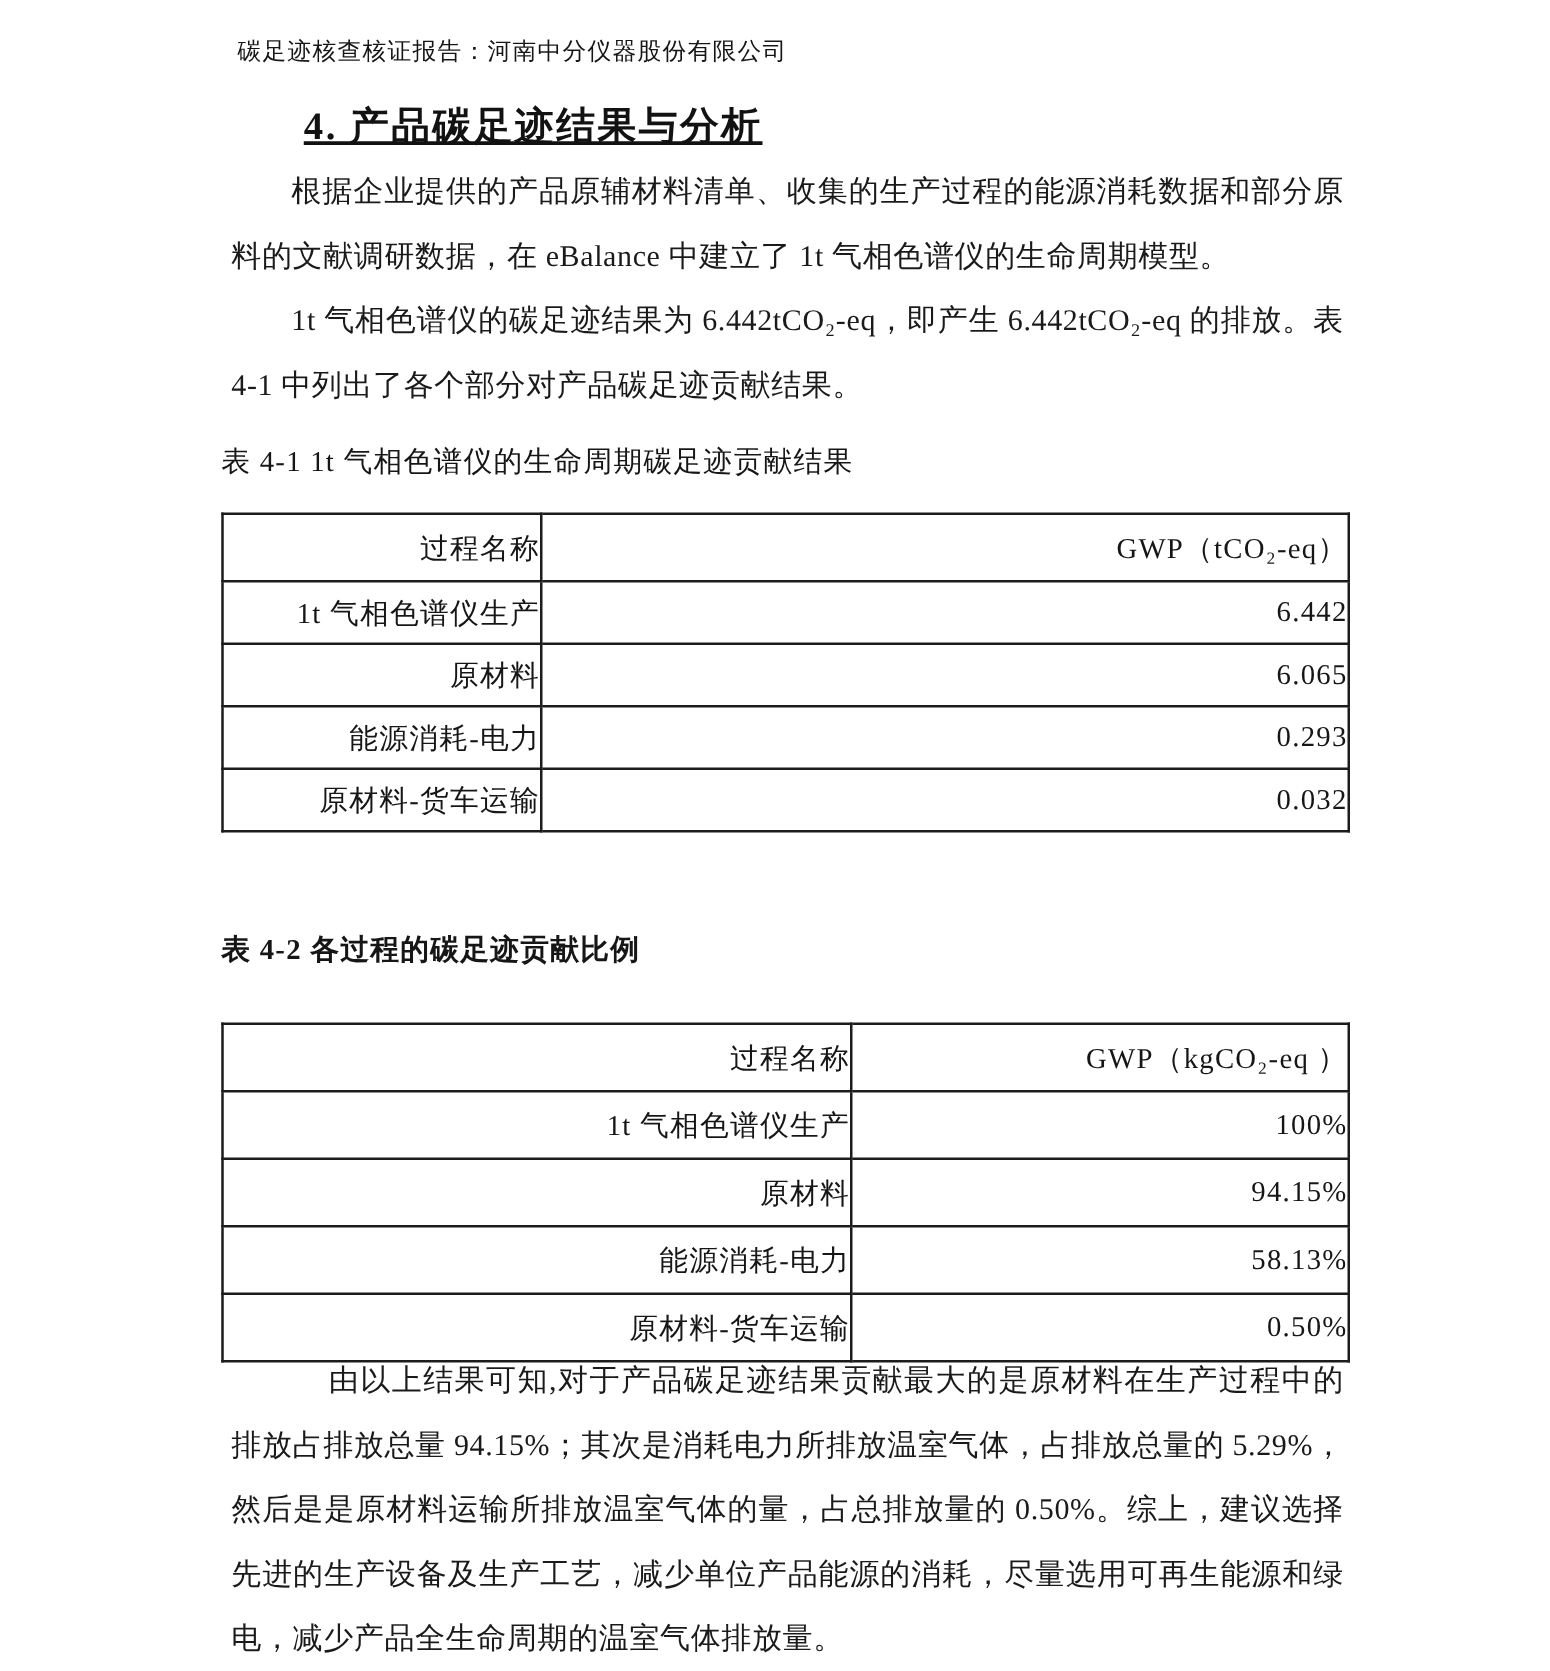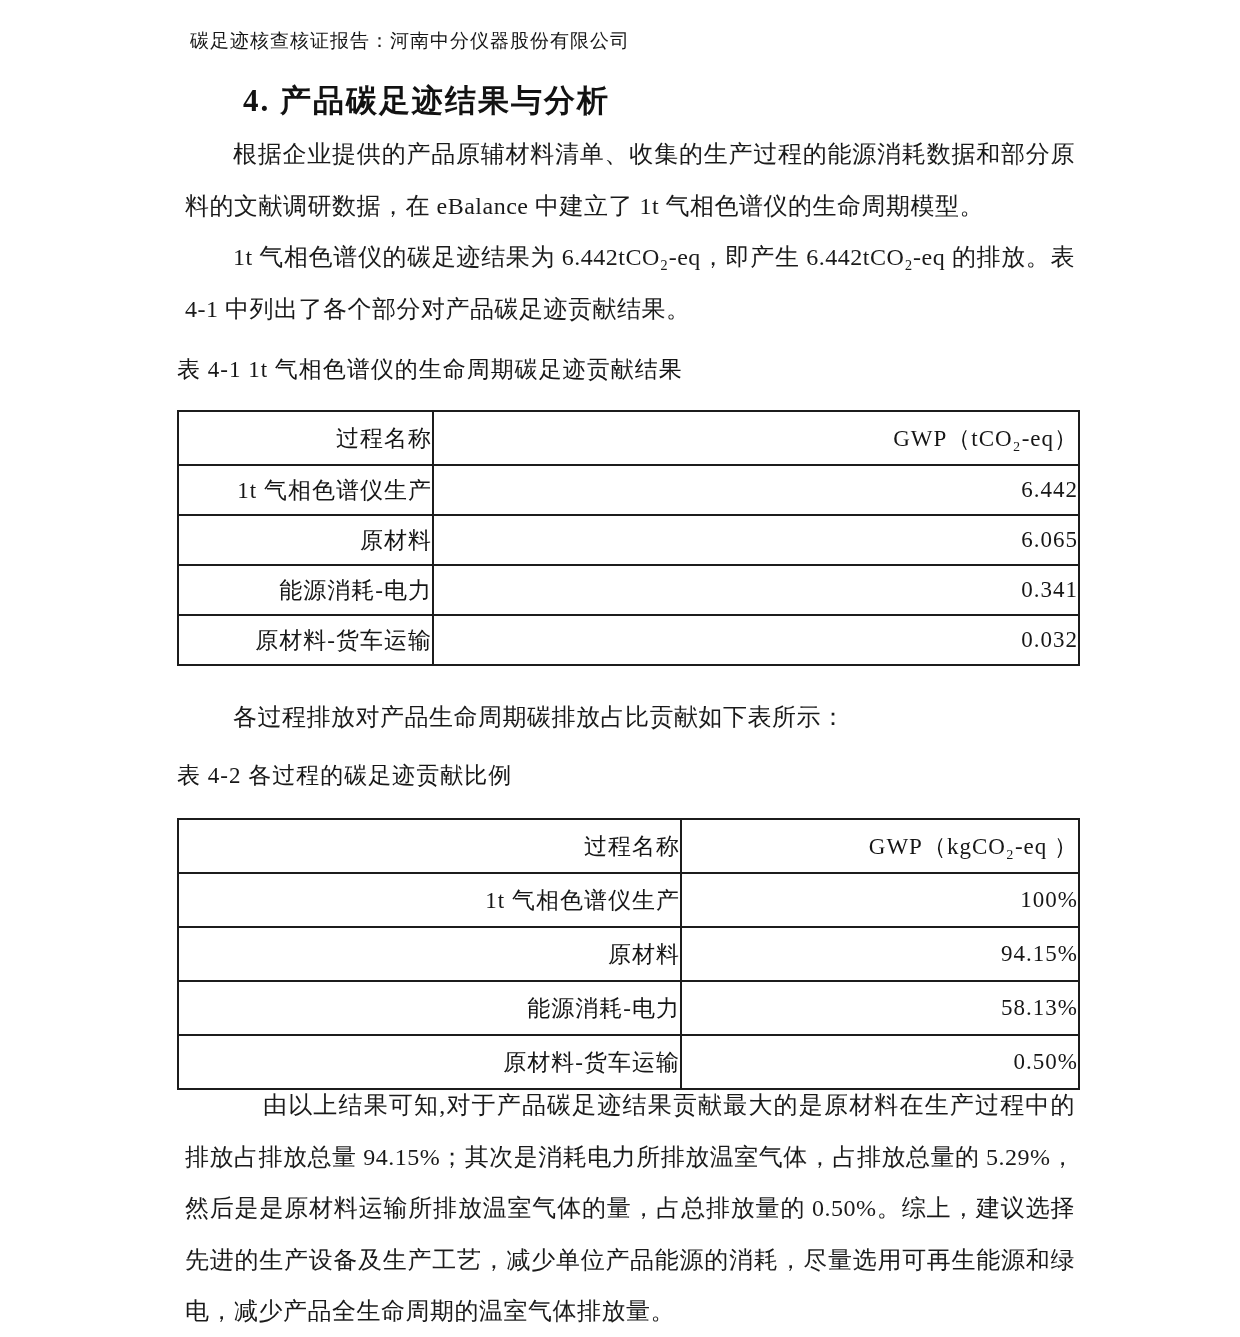--- a/index.html
+++ b/index.html
@@ -26,20 +26,21 @@
   }
   .section-title {
     position: absolute;
     left: 243px;
     top: 80px;
     margin: 0;
     font-size: 31px;
     font-weight: bold;
     letter-spacing: 2px;
     color: #121212;
+    text-decoration: underline;
   }
   .body-text {
     position: absolute;
     left: 185px;
     width: 890px;
     font-size: 24px;
     line-height: 51.5px;
     text-align: justify;
     letter-spacing: 0.5px;
     color: #1a1a1a;
@@ -54,21 +55,21 @@
   .block-final p { text-indent: 78px; }
   .table-caption {
     position: absolute;
     left: 177px;
     width: 903px;
     font-size: 23px;
     letter-spacing: 1px;
     color: #161616;
   }
   .caption-1 { top: 354px; }
-  .caption-2 { top: 760px; }
+  .caption-2 { top: 744px; font-weight: bold; }
   table.data-table {
     position: absolute;
     left: 177px;
     width: 903px;
     border-collapse: collapse;
     table-layout: fixed;
   }
   .table-1 { top: 410px; }
   .table-2 { top: 818px; }
   .data-table th, .data-table td {
@@ -115,32 +116,29 @@
       <tr>
         <td>1t 气相色谱仪生产</td>
         <td>6.442</td>
       </tr>
       <tr>
         <td>原材料</td>
         <td>6.065</td>
       </tr>
       <tr>
         <td>能源消耗-电力</td>
-        <td>0.341</td>
+        <td>0.293</td>
       </tr>
       <tr>
         <td>原材料-货车运输</td>
         <td>0.032</td>
       </tr>
     </tbody>
   </table>
 
-  <div class="body-text block-mid">
-    <p>各过程排放对产品生命周期碳排放占比贡献如下表所示：</p>
-  </div>
 
   <div class="table-caption caption-2">表 4-2 各过程的碳足迹贡献比例</div>
 
   <table class="data-table table-2">
     <thead>
       <tr>
         <th class="col-process">过程名称</th>
         <th>GWP（kgCO₂-eq ）</th>
       </tr>
     </thead>

